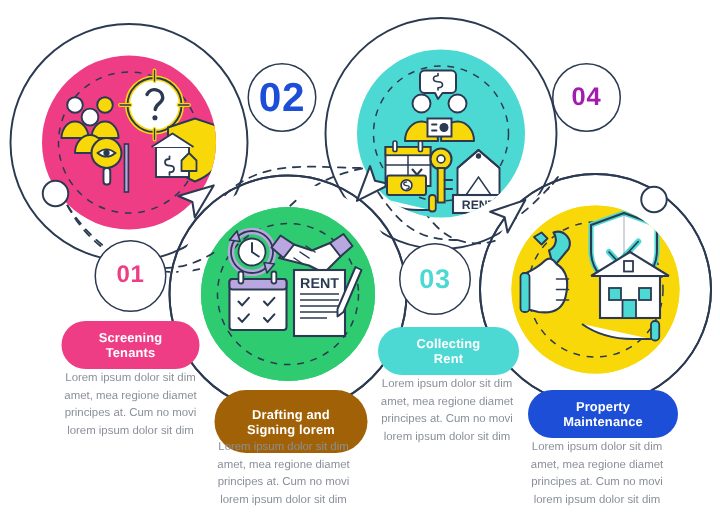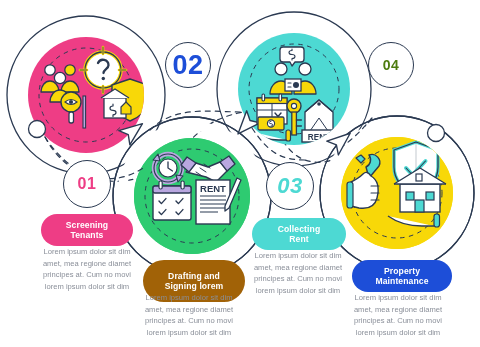--- a/index.html
+++ b/index.html
@@ -22,22 +22,22 @@
     border-radius:50%;
     border:1.4px solid #2b3a52;
     background:#ffffff;
     display:flex;align-items:center;justify-content:center;
     font-weight:bold;
     letter-spacing:0.5px;
     z-index:6;
   }
   #num1{left:63px;top:160px;width:46px;height:46px;font-size:16px;color:#EE3D85;}
   #num2{left:165px;top:42px;width:44px;height:44px;font-size:27px;color:#1d4ed8;}
-  #num3{left:266px;top:162px;width:46px;height:46px;font-size:22px;color:#4DD9D3;font-style:italic;}
-  #num4{left:368px;top:42px;width:44px;height:44px;font-size:14px;color:#4d7c0f;}
+  #num3{left:266px;top:162px;width:46px;height:46px;font-size:18px;color:#4DD9D3;}
+  #num4{left:368px;top:42px;width:44px;height:44px;font-size:17px;color:#a21caf;}
 
   
   .pill{
     position:absolute;
     border-radius:999px;
     color:#ffffff;
     font-weight:bold;
     font-size:8.6px;
     line-height:10.5px;
     text-align:center;

